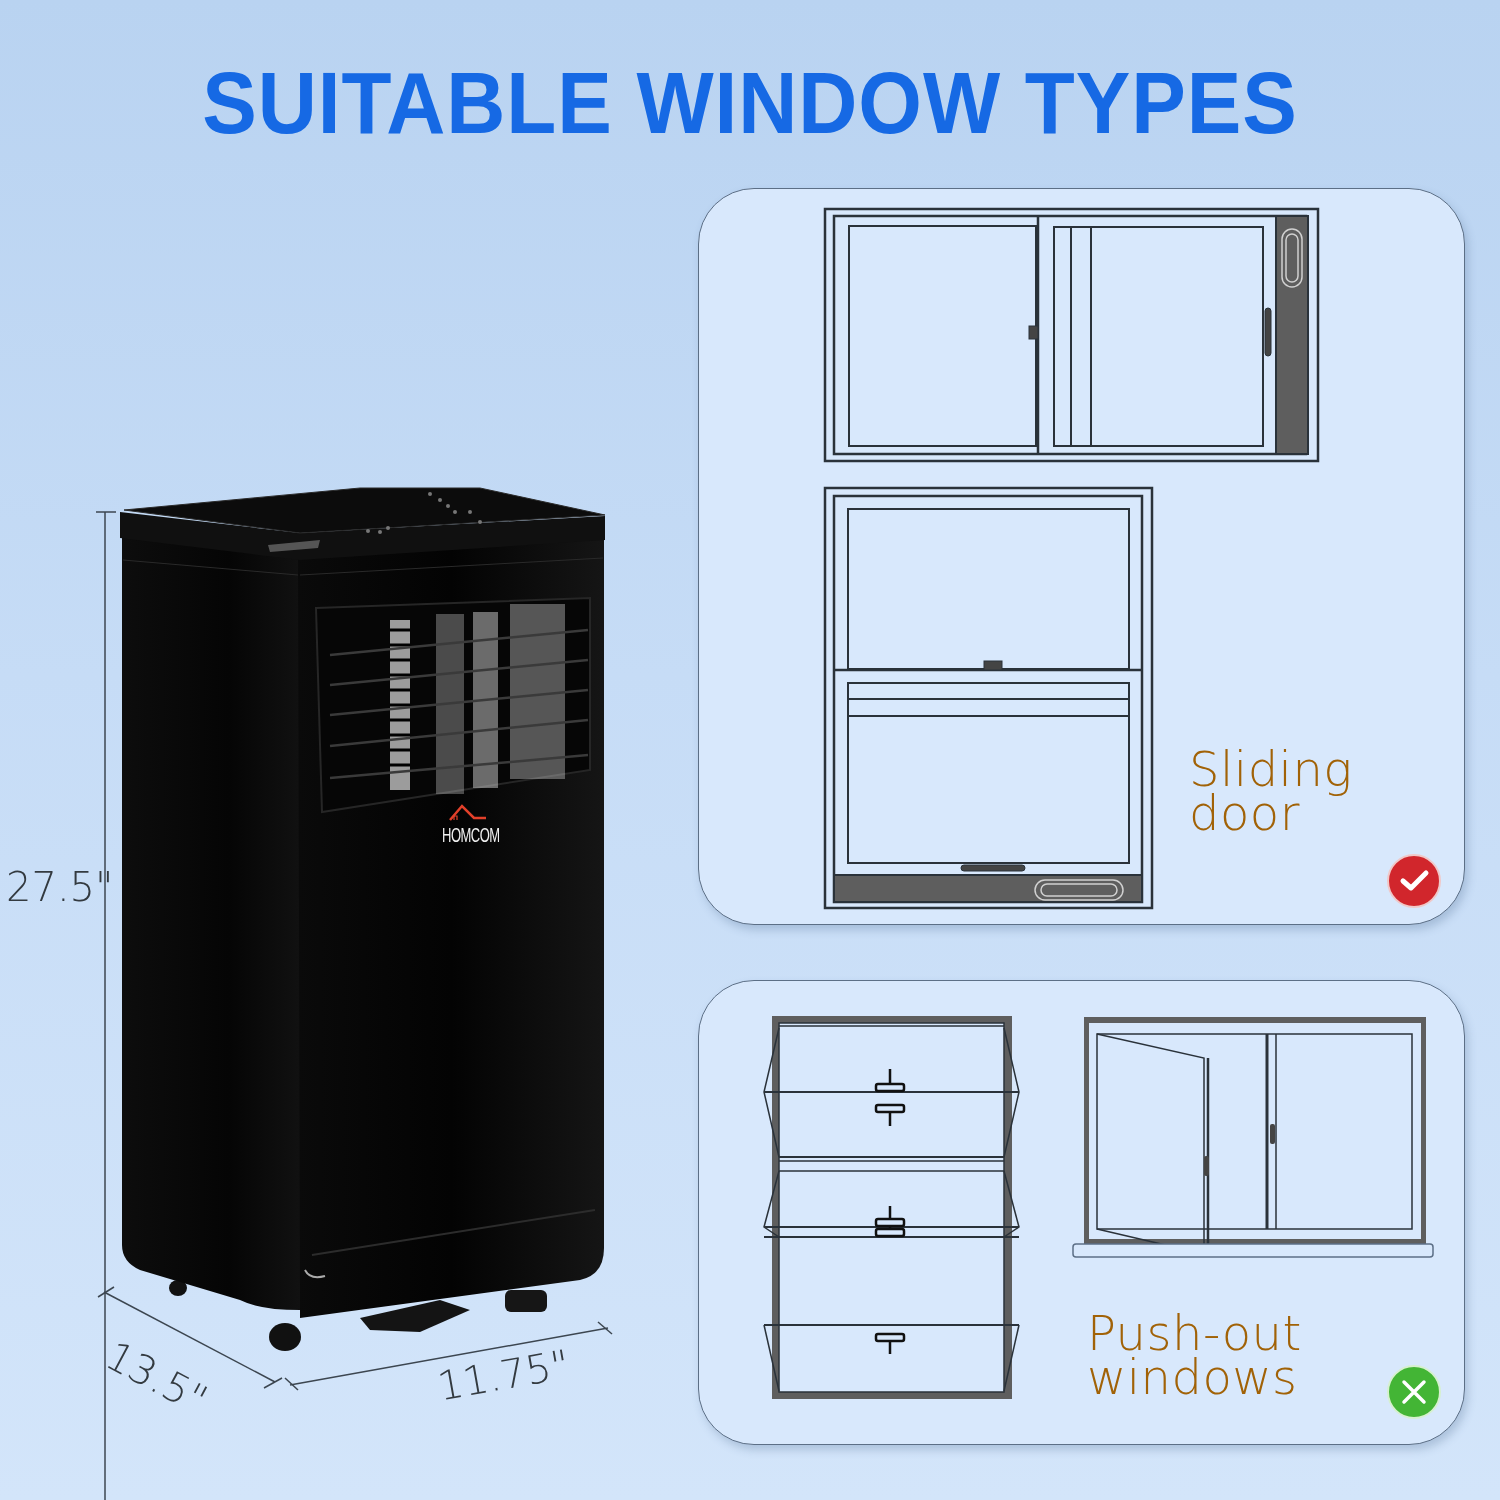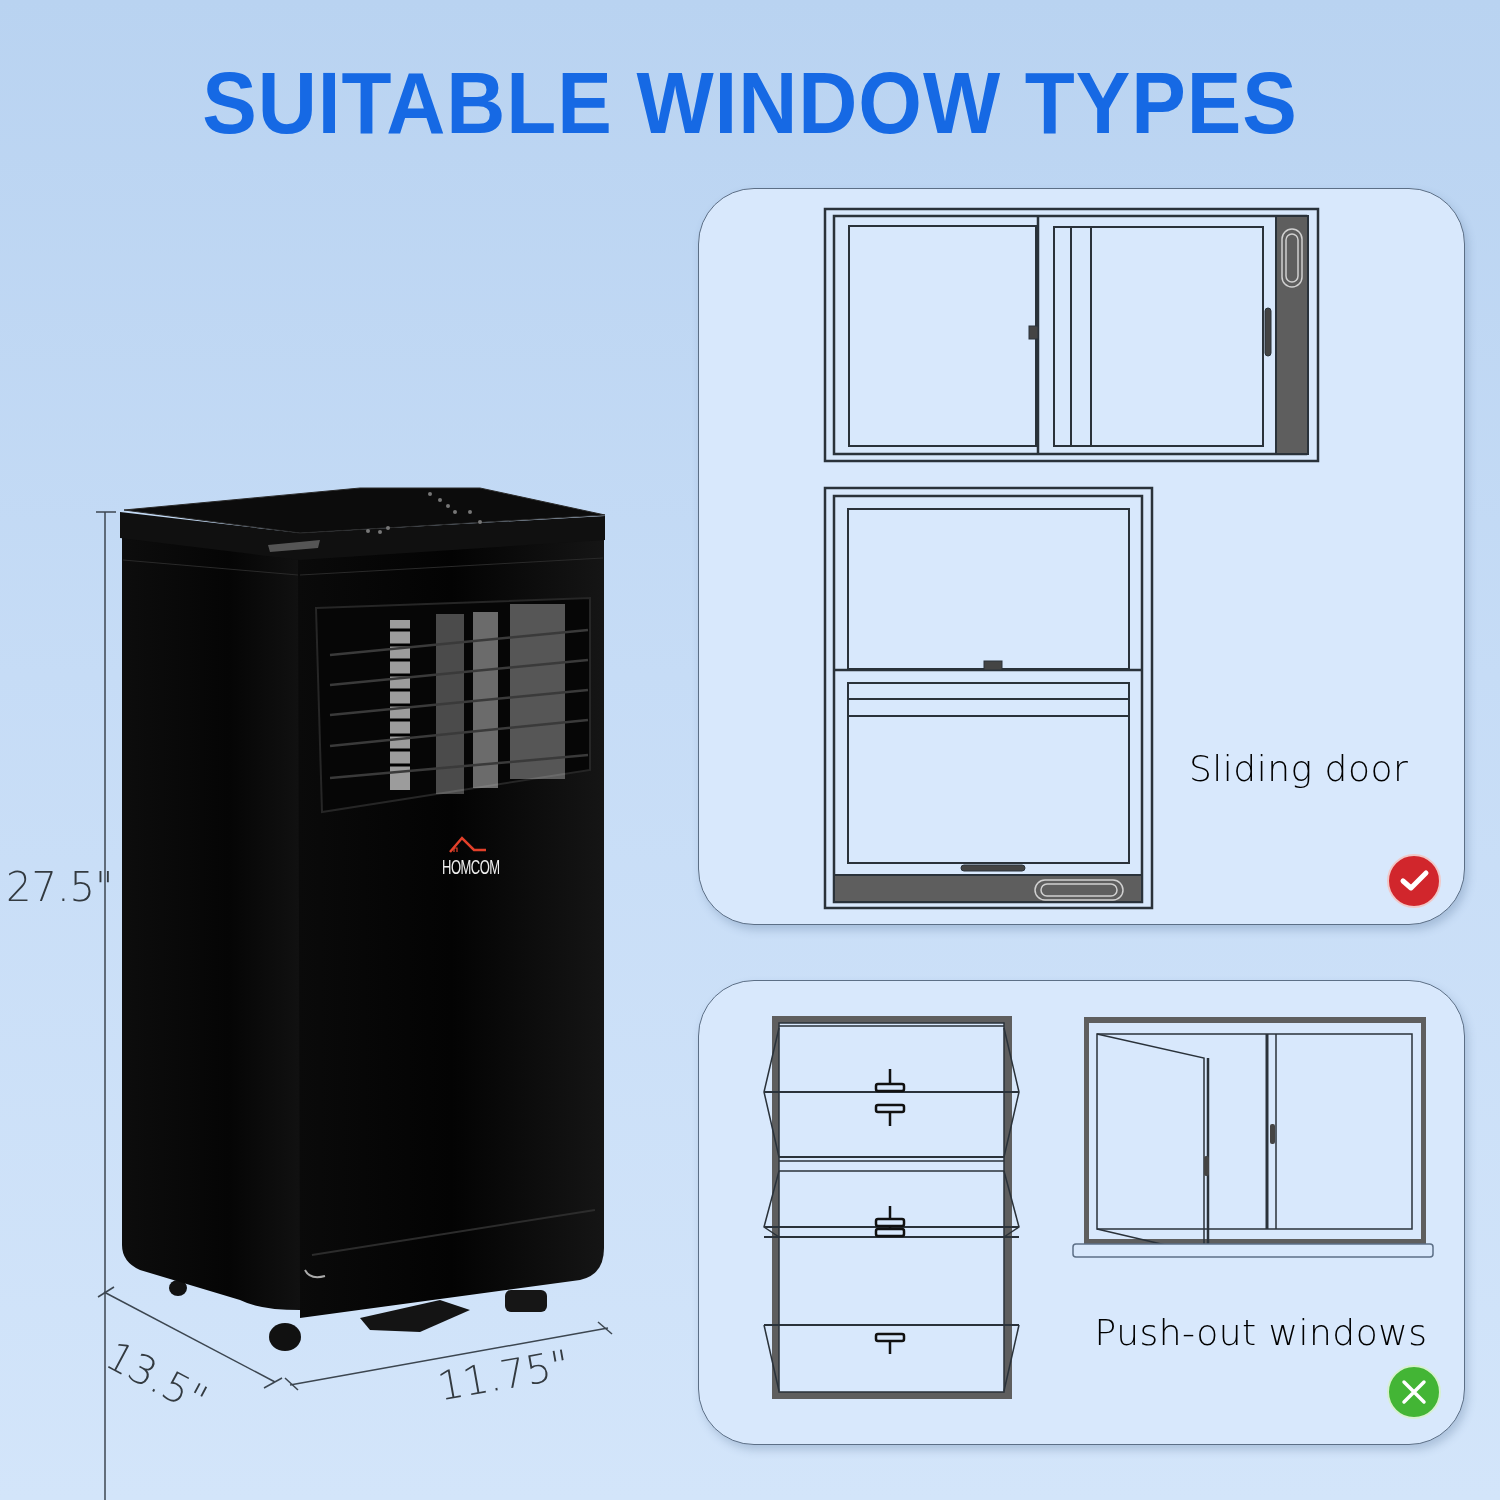--- a/index.html
+++ b/index.html
@@ -16,25 +16,25 @@
     transform: scaleX(0.93);
   }
   .card {
     position: absolute; background: #d8e8fc;
     border: 1.5px solid #5c6f86; border-radius: 56px;
     box-shadow: 3px 5px 8px rgba(60,90,130,0.25);
   }
   .card-1 { left: 698px; top: 188px; width: 767px; height: 737px; }
   .card-2 { left: 698px; top: 980px; width: 767px; height: 465px; }
   .caption {
-    position: absolute; color: #000000; font-size: 36px; line-height: 44px;
+    position: absolute; color: #a16207; font-size: 48px; line-height: 44px;
     font-family: "DejaVu Sans", sans-serif; font-weight: 300; letter-spacing: 0.5px;
   }
   .caption-1 { left: 490px; top: 558px; width: 260px; }
-  .caption-2 { left: 372px; top: 330px; width: 380px; text-align: center; }
+  .caption-2 { left: 388px; top: 330px; width: 380px; }
   .badge {
     position: absolute; width: 54px; height: 54px; border-radius: 50%;
     display: flex; align-items: center; justify-content: center;
   }
   .badge-check { left: 688px; top: 665px; background: #d1262c; border: 2px solid #f0c8c8; }
   .badge-x { left: 688px; top: 384px; background: #43b535; border: 2px solid #d6f0cf; }
   .dim-label {
     position: absolute; color: #333a40; font-family: "DejaVu Sans", sans-serif;
     font-weight: 300; font-size: 40px;
   }
@@ -132,21 +132,21 @@
       <line x1="330" y1="715" x2="588" y2="690"></line>
       <line x1="330" y1="746" x2="588" y2="720"></line>
       <line x1="330" y1="778" x2="588" y2="755"></line>
     </g>
 
     <path d="M312 1255 L595 1210" stroke="#2c2c2c" stroke-width="2" fill="none"></path>
     <path d="M305 1270 Q310 1280 325 1276" stroke="#aaa" stroke-width="2" fill="none"></path>
   </svg>
 </div>
 
-<div style="position:absolute;left:442px;top:836px;width:50px;height:44px;">
+<div style="position:absolute;left:442px;top:804px;width:50px;height:44px;">
   <svg width="50" height="44" viewBox="0 0 50 44" style="left:0;top:0;">
     <path d="M8 16 L20 2 L32 14 L44 14" stroke="#e2402a" stroke-width="2.5" fill="none"></path>
     <path d="M12 16 L12 12 L15 12 L15 16" stroke="#e2402a" stroke-width="1.2" fill="none"></path>
   </svg>
   <div style="position:absolute;left:0;top:20px;font-family:'Liberation Sans',sans-serif;font-size:13px;color:#f0f0f0;letter-spacing:-0.5px;transform:scaleY(1.5);transform-origin:top left;">HOMCOM</div>
 </div>
 
 <div class="dim-label" style="left:6px;top:864px;">27.5"</div>
 <div class="dim-label" style="left:120px;top:1332px;transform:rotate(28deg);transform-origin:left top;">13.5"</div>
 <div class="dim-label" style="left:434px;top:1364px;transform:rotate(-10deg);transform-origin:left top;">11.75"</div>

